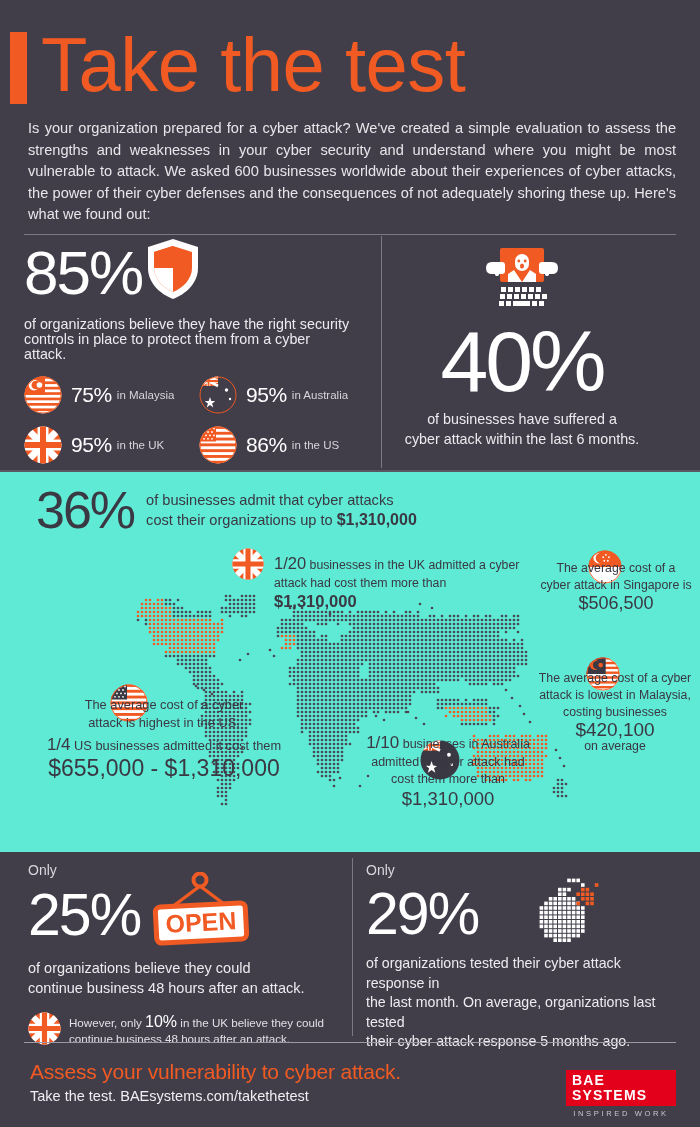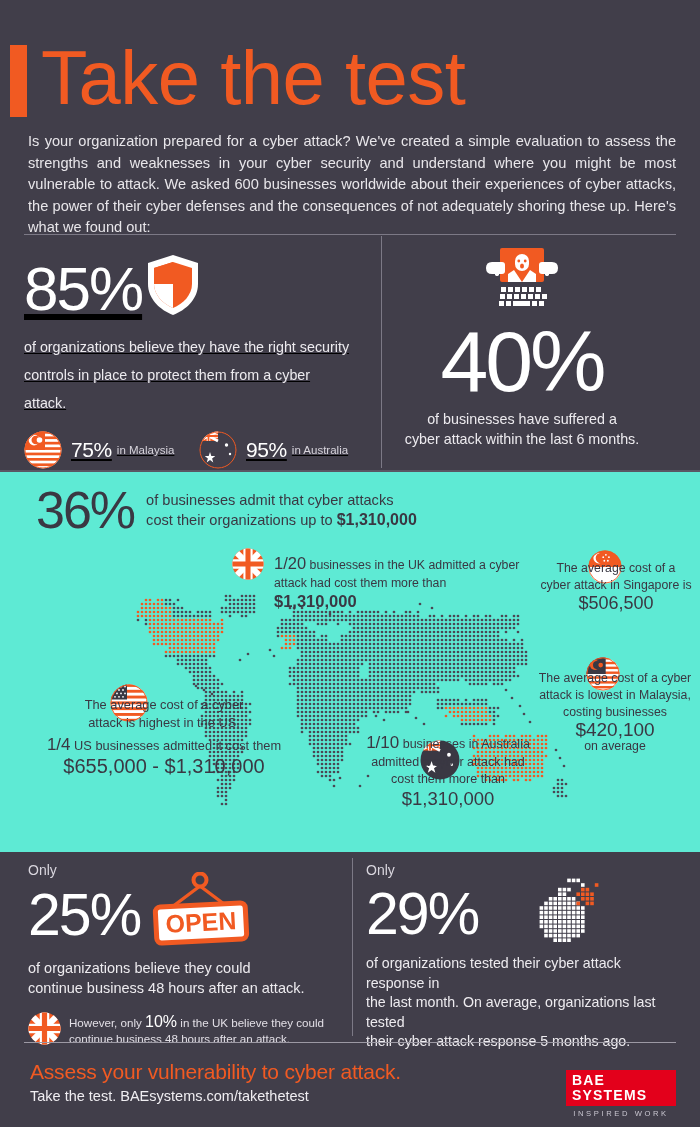--- a/index.html
+++ b/index.html
@@ -6,47 +6,47 @@
   body{
     width:700px;height:1127px;
     background:#413E4A;
     font-family:"Liberation Sans", sans-serif;
     overflow:hidden;position:relative;
     -webkit-font-smoothing:antialiased;
   }
   .page{position:relative;width:700px;height:1127px;background:#413E4A;overflow:hidden;}
 
   
-  .header{position:absolute;left:0;top:13px;width:700px;height:232px;}
+  .header{position:absolute;left:0;top:0;width:700px;height:232px;}
   .title-row{position:absolute;left:10px;top:28px;display:flex;align-items:flex-start;}
   .title-bar{width:17px;height:72px;background:#F15A22;margin-right:14px;margin-top:4px;}
   .title-text{
     color:#F15A22;font-size:76px;line-height:74px;font-weight:300;
     letter-spacing:-0.5px;font-family:"Liberation Sans", sans-serif;
   }
   .intro{
     position:absolute;left:28px;top:118px;width:648px;
     color:#E8E6EA;font-size:14.6px;line-height:21.5px;text-align:justify;
     font-weight:400;
   }
 
   
   .rule-top{position:absolute;left:24px;top:234px;width:652px;height:1px;background:#7C7986;}
   .vdiv-top{position:absolute;left:381px;top:236px;width:1px;height:232px;background:#7C7986;}
   .rule-mid{position:absolute;left:0px;top:470px;width:700px;height:2px;background:#5A5764;}
 
-  .panel-left{position:absolute;left:24px;top:258px;width:350px;height:220px;text-decoration:underline;}
+  .panel-left{position:absolute;left:24px;top:242px;width:350px;height:220px;}
   .panel-right{position:absolute;left:379px;top:246px;width:286px;height:220px;}
 
   .big-row{display:flex;align-items:center;}
   .pct-85{color:#FFFFFF;font-size:62px;line-height:62px;font-weight:300;letter-spacing:-2px;}
   .shield-wrap{margin-left:4px;margin-top:-4px;}
 
   .panel-left .blurb{
-    color:#EDEBEF;font-size:14.3px;line-height:28px;margin-top:13px;width:330px;
+    color:#EDEBEF;font-size:14.3px;line-height:15px;margin-top:13px;width:330px;
   }
   .flag-grid{margin-top:14px;}
   .flag-row{display:flex;align-items:center;margin-bottom:12px;}
   .flag-cell{display:flex;align-items:center;width:175px;}
   .flag-ico{width:38px;height:38px;border-radius:50%;overflow:hidden;position:relative;flex:0 0 auto;}
   .flag-pct{color:#FFFFFF;font-size:21px;font-weight:400;margin-left:9px;letter-spacing:-0.4px;}
   .flag-lbl{color:#D7D4DC;font-size:11.5px;margin-left:5px;}
 
   .panel-right{text-align:center;}
   .pct-40{color:#FFFFFF;font-size:86px;line-height:82px;font-weight:300;letter-spacing:-3px;margin-top:2px;}
@@ -73,21 +73,21 @@
 
   .cal-my{left:533px;top:192px;width:164px;text-align:center;}
   .cal-my .txt{font-size:12.3px;line-height:17px;margin-top:6px;}
   .cal-my .money{font-size:19px;font-weight:400;display:block;}
   .cal-my .sub{font-size:12.3px;display:block;}
 
   .cal-us{left:46px;top:218px;width:236px;text-align:center;}
   .cal-us .txt{font-size:12.8px;line-height:17.5px;margin-top:6px;}
   .cal-us .l3{font-size:12.8px;line-height:19px;margin-top:4px;}
   .cal-us .n{font-size:17px;}
-  .cal-us .money{font-size:20px;display:block;margin-top:0px;text-align:center;}
+  .cal-us .money{font-size:23px;display:block;margin-top:0px;text-align:center;}
 
   .cal-au{left:340px;top:262px;width:216px;text-align:center;}
   .cal-au .txt{font-size:12.5px;line-height:17.5px;}
   .cal-au .n{font-size:17px;}
   .cal-au .money{font-size:18.5px;display:block;margin-top:1px;}
 
   .fl-us-map{position:absolute;left:110px;top:212px;}
   .fl-uk-map{position:absolute;left:232px;top:76px;}
   .fl-sg-map{position:absolute;left:588px;top:78px;}
   .fl-my-map{position:absolute;left:586px;top:185px;}

